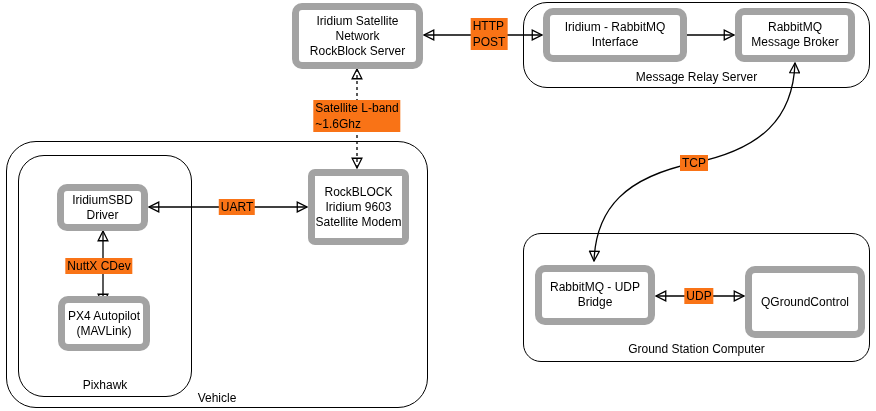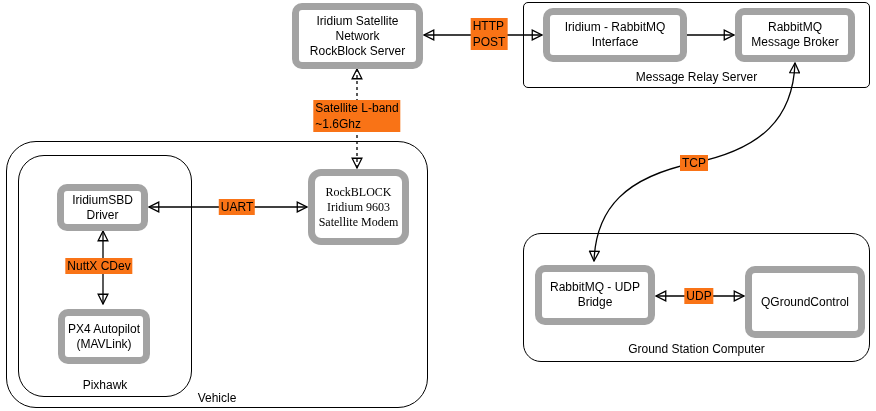--- a/index.html
+++ b/index.html
@@ -55,21 +55,21 @@
     white-space: pre-line;
     line-height: 16px;
     z-index: 4;
   }
 </style>
 </head>
 <body>
 
 <div class="stage">
 
-  <div class="container" style="left:523px; top:2px; width:347px; height:86px; border-radius:5px;">
+  <div class="container" style="left:523px; top:2px; width:347px; height:86px; border-radius:24px;">
     <div class="container-label" style="bottom:3px;">Message Relay Server</div>
   </div>
 
   <div class="container" style="left:6px; top:141px; width:422px; height:267px; border-radius:30px;">
     <div class="container-label" style="bottom:2px;">Vehicle</div>
   </div>
 
   <div class="container" style="left:18px; top:155px; width:174px; height:242px; border-radius:26px;">
     <div class="container-label" style="bottom:4px;">Pixhawk</div>
   </div>
@@ -112,32 +112,32 @@
   <div class="node" style="left:543px; top:8px; width:144px; height:54px;">
     <span class="node-label">Iridium - RabbitMQ
 Interface</span>
   </div>
 
   <div class="node" style="left:735px; top:8px; width:120px; height:54px;border-radius:9px;">
     <span class="node-label">RabbitMQ
 Message Broker</span>
   </div>
 
-  <div class="node" style="left:308px; top:169px; width:101px; height:76px; border-radius:13px;font-family:Liberation Serif, serif;">
+  <div class="node" style="left:308px; top:169px; width:101px; height:76px; border-radius:7px;">
     <span class="node-label">RockBLOCK
 Iridium 9603
 Satellite Modem</span>
   </div>
 
   <div class="node" style="left:57px; top:184px; width:91px; height:47px;">
     <span class="node-label">IridiumSBD
 Driver</span>
   </div>
 
-  <div class="node" style="left:58px; top:309px; width:92px; height:55px;">
+  <div class="node" style="left:58px; top:296px; width:92px; height:55px;">
     <span class="node-label">PX4 Autopilot
 (MAVLink)</span>
   </div>
 
   <div class="node" style="left:535px; top:265px; width:120px; height:60px;">
     <span class="node-label">RabbitMQ - UDP
 Bridge</span>
   </div>
 
   <div class="node" style="left:745px; top:266px; width:120px; height:72px;">

